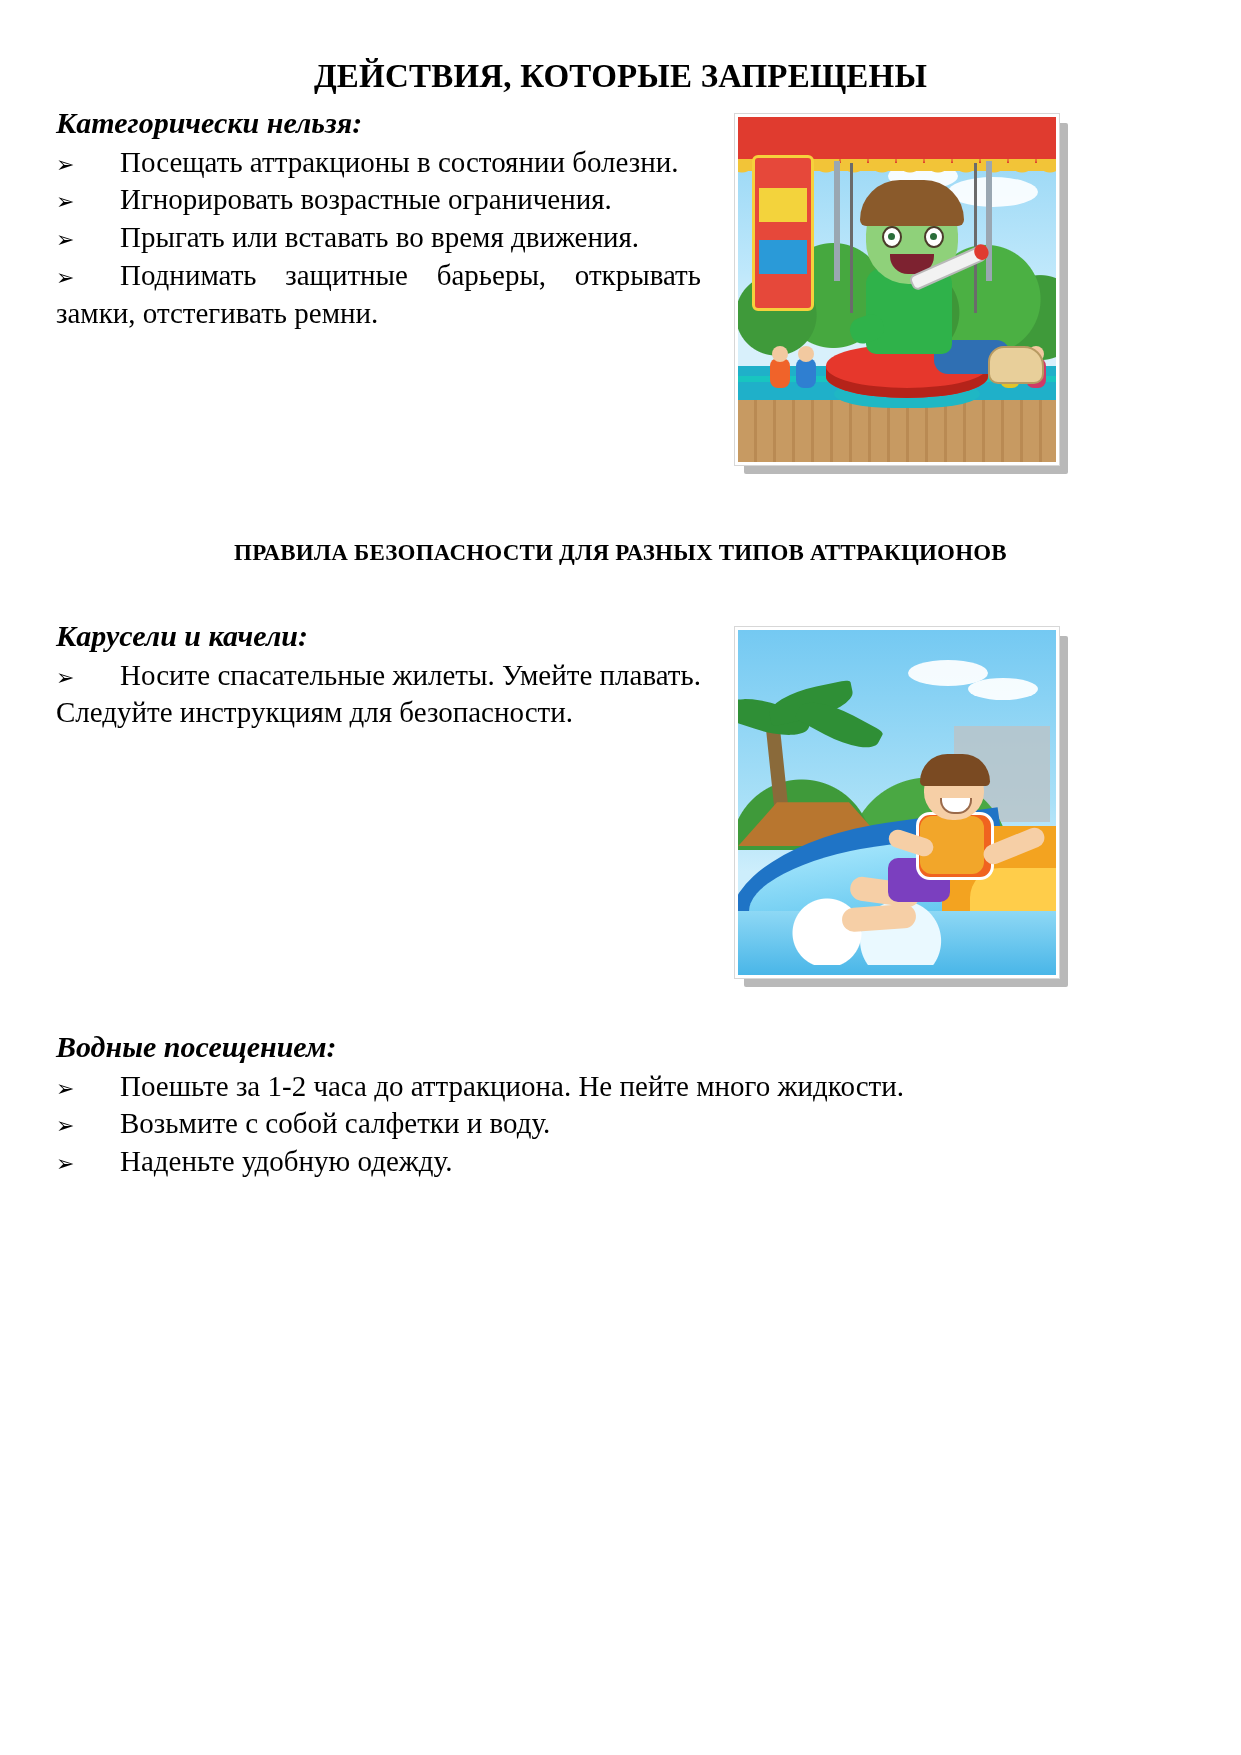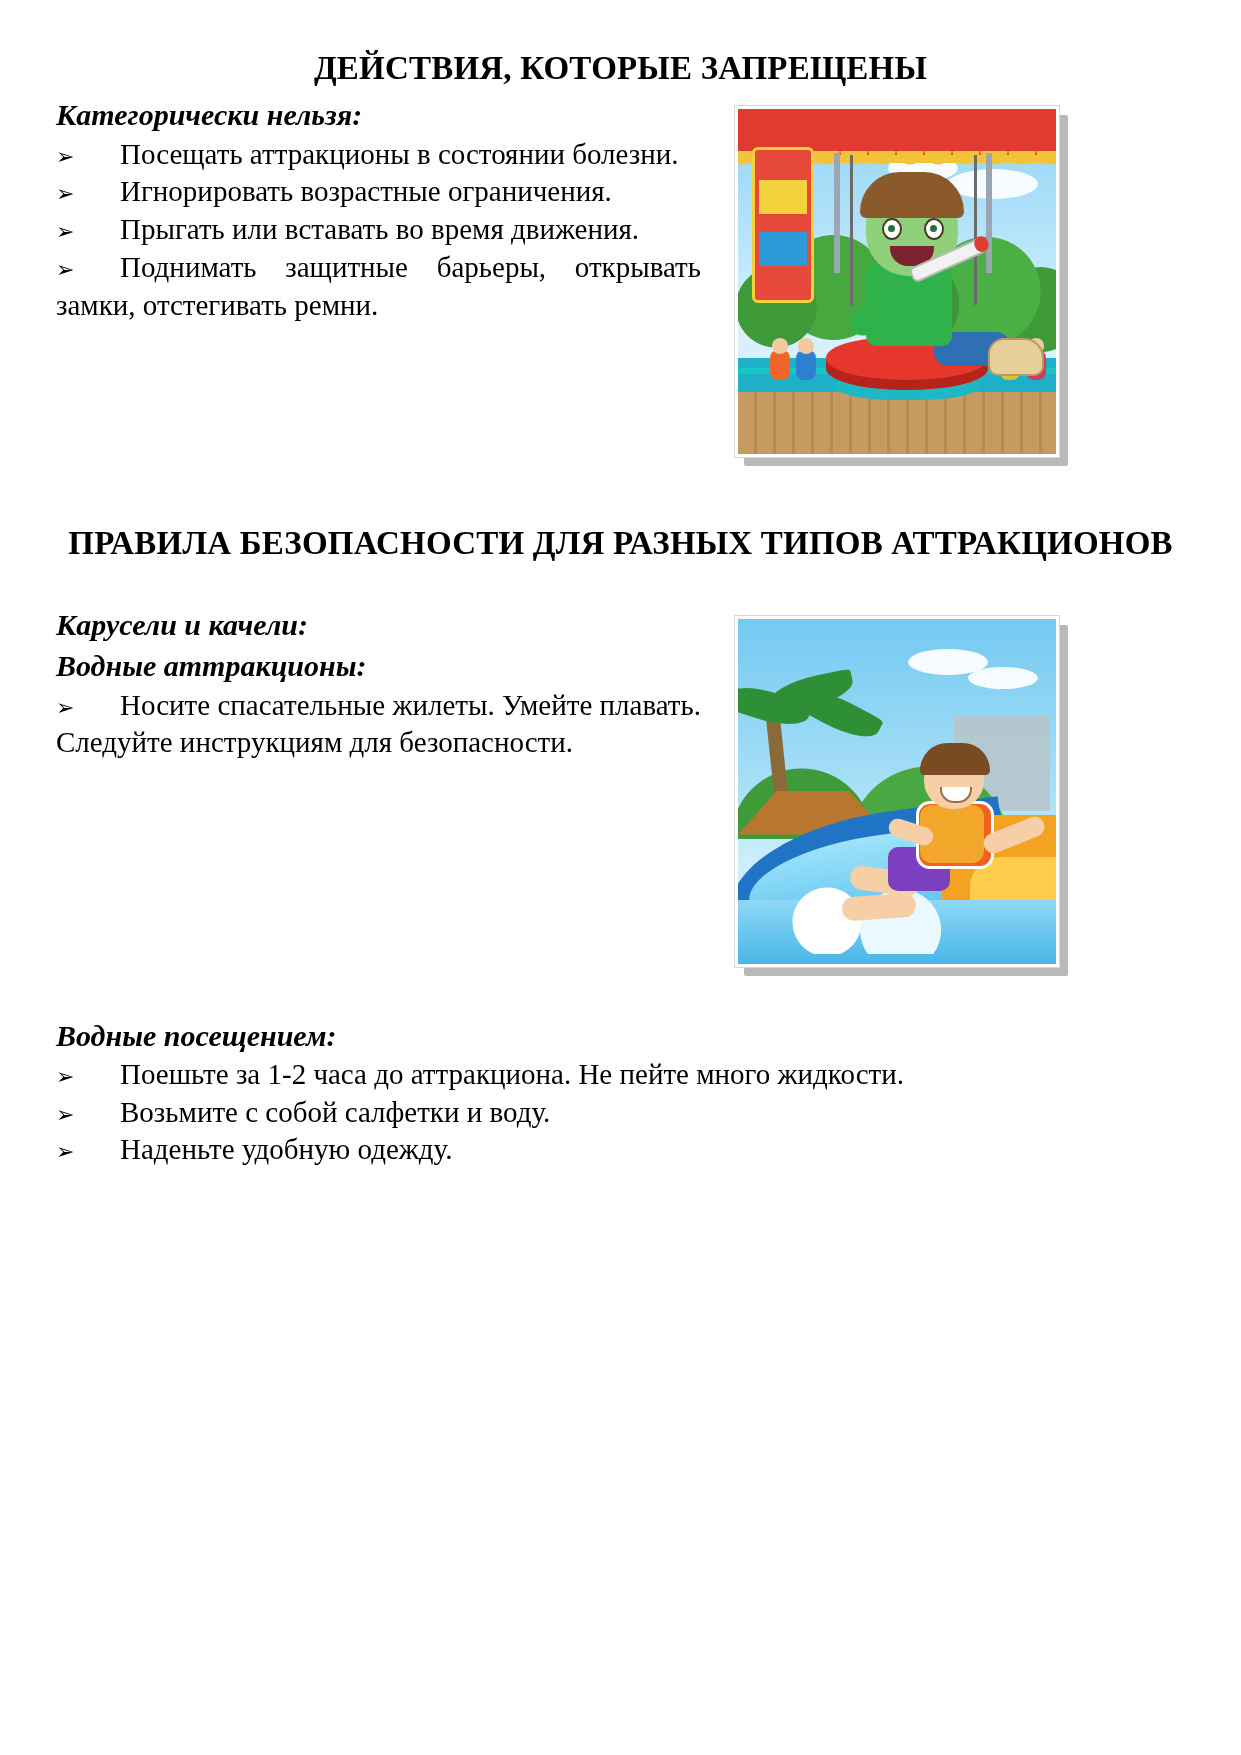--- a/index.html
+++ b/index.html
@@ -21,27 +21,27 @@
     height: 1755px;
     padding: 48px 56px 0 56px;
     box-sizing: border-box;
   }
 
   h1.section-title {
     font-family: "Liberation Serif", serif;
     font-size: 33px;
     font-weight: bold;
     text-align: center;
-    margin: 0 0 8px 0;
+    margin: 8px 0 8px 0;
     letter-spacing: 0.2px;
     line-height: 1.22;
   }
   h1.section-title.wide {
-    font-size: 33px;
-    margin: 8px;
+    font-size: 23px;
+    margin: 16px;
   }
 
   .subhead {
     font-family: "Liberation Serif", serif;
     font-size: 30px;
     font-weight: bold;
     font-style: italic;
     margin: 0 0 2px 0;
     line-height: 1.25;
   }
@@ -257,21 +257,20 @@
   <div class="spacer-lg"></div>
 
   <h1 class="section-title wide">ПРАВИЛА БЕЗОПАСНОСТИ ДЛЯ РАЗНЫХ ТИПОВ АТТРАКЦИОНОВ</h1>
 
   <div class="spacer-md"></div>
 
   <div class="block2">
     <div class="txt">
       <div class="subhead">Карусели и качели:</div>
 
-      <div class="subhead" style="margin-top:4px;">Водные аттракционы:</div>
       <p class="para">
         <span class="marker">➢</span><span class="gap"></span><span>Носите спасательные жилеты. Умейте плавать. Следуйте инструкциям для безопасности.</span>
       </p>
     </div>
 
     <div class="fig">
       <div class="shadow"></div>
       <div class="frame">
         <div class="art2">
           <div class="sky"></div>

